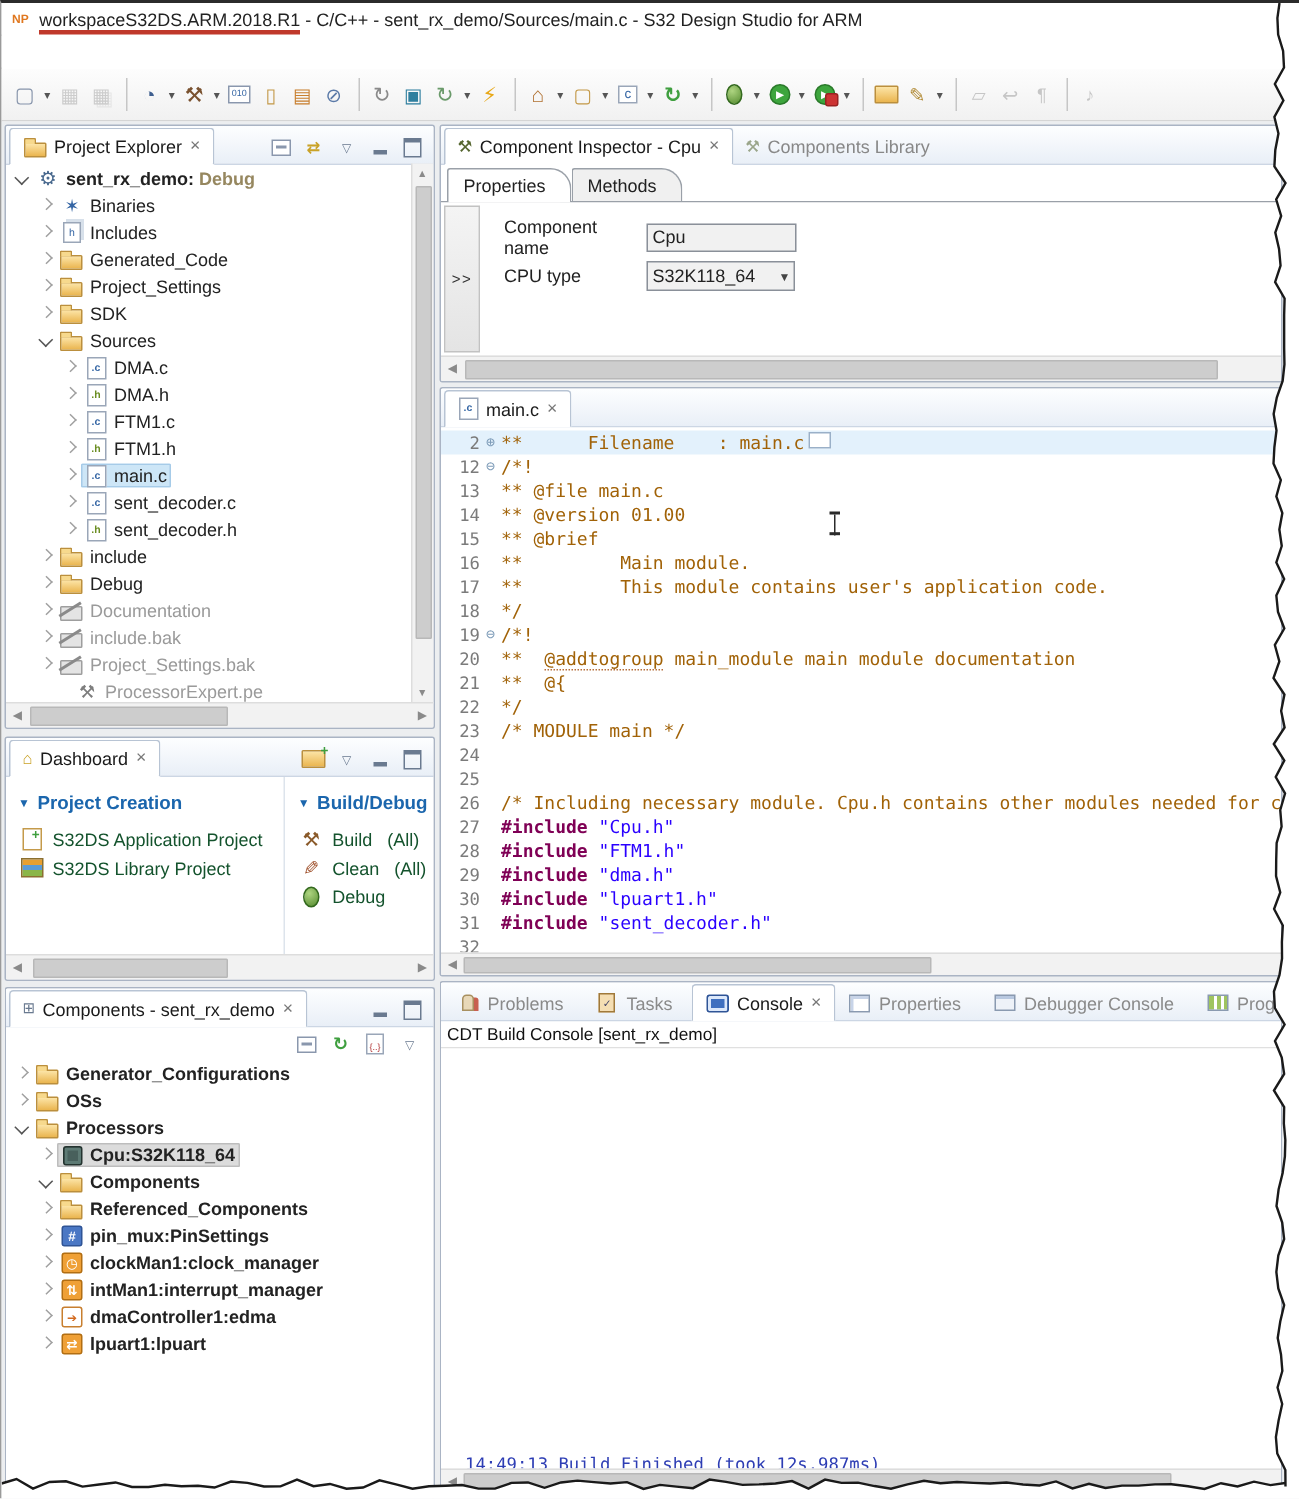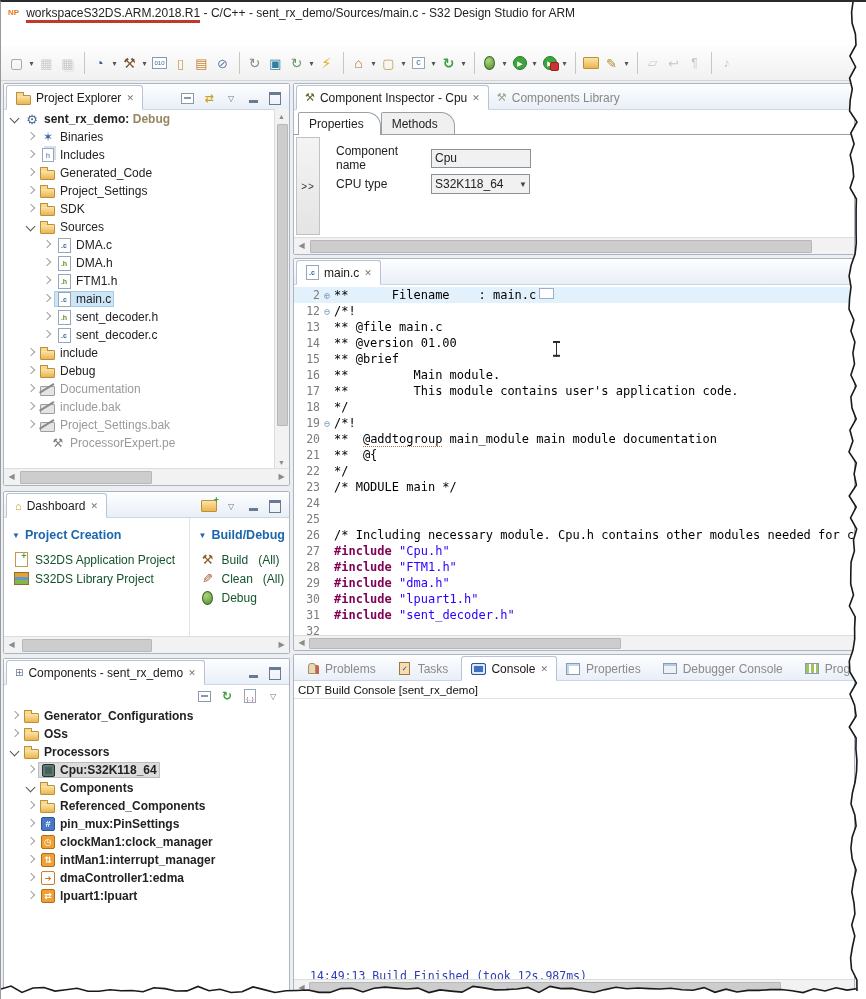--- a/index.html
+++ b/index.html
@@ -133,21 +133,21 @@
   .fselect{width:92px;height:18px;border:1px solid #8a9099;background:#f1f1f1;font-size:12px;padding:0 2px 0 3px;display:flex;align-items:center;justify-content:space-between;color:#222;}
   .fselect .dd{font-size:8px;color:#444;}
   
   .edit-area{flex:1;position:relative;overflow:hidden;background:#fff;font-family:"DejaVu Sans Mono",monospace;font-size:12px;}
   .code{position:absolute;left:0;right:0;top:2px;}
   .crow{height:16px;display:flex;align-items:center;white-space:pre;}
   .crow.hl{background:#e3f1fc;}
   .ln{width:26px;text-align:right;color:#7b7b7b;flex:none;font-size:11.5px;}
   .fold{width:14px;text-align:center;color:#7f9db9;font-size:10px;flex:none;}
   .ctext{white-space:pre;}
-  .c-com{color:#000000;}
+  .c-com{color:#a16207;}
   .c-dir{color:#7f0055;font-weight:bold;}
   .c-str{color:#2a00ff;}
   .c-sq{border-bottom:1px dotted #b5703f;}
   .cfoldbox{display:inline-block;width:13px;height:9px;border:1px solid #9ab0c8;margin-left:3px;background:#fff;}
   .ibeam{position:absolute;width:9px;height:17px;}
   .ibeam::before{content:"";position:absolute;left:3.6px;top:1.5px;bottom:1.5px;width:1.7px;background:#2b2b2b;}
   .ibeam::after{content:"";position:absolute;left:1px;right:1px;top:0;height:1.7px;background:#2b2b2b;box-shadow:0 13.8px 0 #2b2b2b;}
   
   .ctab{height:23px;display:flex;align-items:center;gap:5px;padding:0 8px;font-size:12px;color:#8a8a8a;white-space:nowrap;}
   .ctab.active{background:#fff;border:1px solid #b8c4d4;border-bottom:1px solid #fff;border-radius:3px 3px 0 0;color:#1a1a1a;margin-bottom:-1px;}
@@ -436,46 +436,54 @@
           <span class="chev closed"></span>
           <span class="tsel">
             <span class="ticon hfile"></span>
             <span class="tlabel">DMA.h</span>
             <span class="tsuffix"></span>
           </span>
         </div>
         <div class="trow" style="padding-left: 36px;">
           <span class="chev closed"></span>
           <span class="tsel">
+            <span class="ticon cfile"></span>
+            <span class="tlabel">FTM1.c</span>
+            <span class="tsuffix"></span>
+          </span>
+        </div>
+        <div class="trow" style="padding-left: 36px;">
+          <span class="chev closed"></span>
+          <span class="tsel">
             <span class="ticon hfile"></span>
             <span class="tlabel">FTM1.h</span>
             <span class="tsuffix"></span>
           </span>
         </div>
         <div class="trow selected" style="padding-left: 36px;">
           <span class="chev closed"></span>
           <span class="tsel">
             <span class="ticon cfile"></span>
             <span class="tlabel">main.c</span>
             <span class="tsuffix"></span>
           </span>
         </div>
         <div class="trow" style="padding-left: 36px;">
           <span class="chev closed"></span>
           <span class="tsel">
+            <span class="ticon cfile"></span>
+            <span class="tlabel">sent_decoder.c</span>
+            <span class="tsuffix"></span>
+          </span>
+        </div>
+        <div class="trow" style="padding-left: 36px;">
+          <span class="chev closed"></span>
+          <span class="tsel">
             <span class="ticon hfile"></span>
             <span class="tlabel">sent_decoder.h</span>
-            <span class="tsuffix"></span>
-          </span>
-        </div>
-        <div class="trow" style="padding-left: 36px;">
-          <span class="chev closed"></span>
-          <span class="tsel">
-            <span class="ticon cfile"></span>
-            <span class="tlabel">sent_decoder.c</span>
             <span class="tsuffix"></span>
           </span>
         </div>
         <div class="trow" style="padding-left: 20px;">
           <span class="chev closed"></span>
           <span class="tsel">
             <span class="ticon folder"></span>
             <span class="tlabel">include</span>
             <span class="tsuffix"></span>
           </span>

